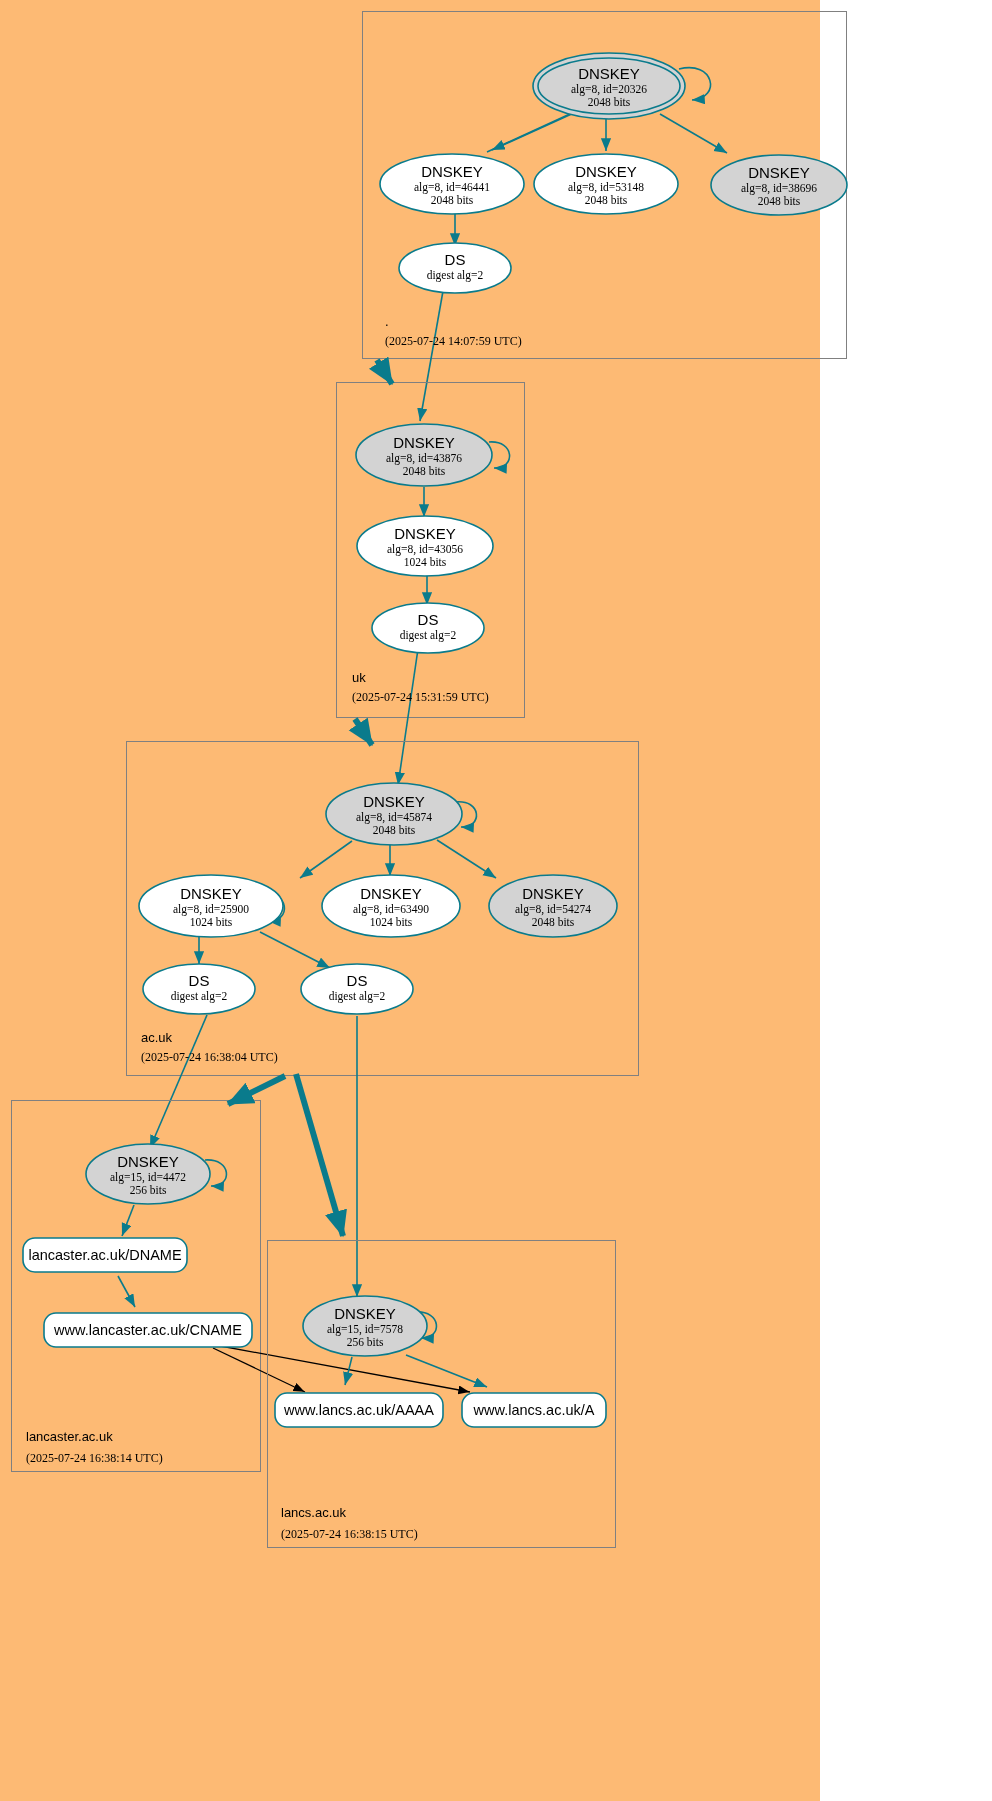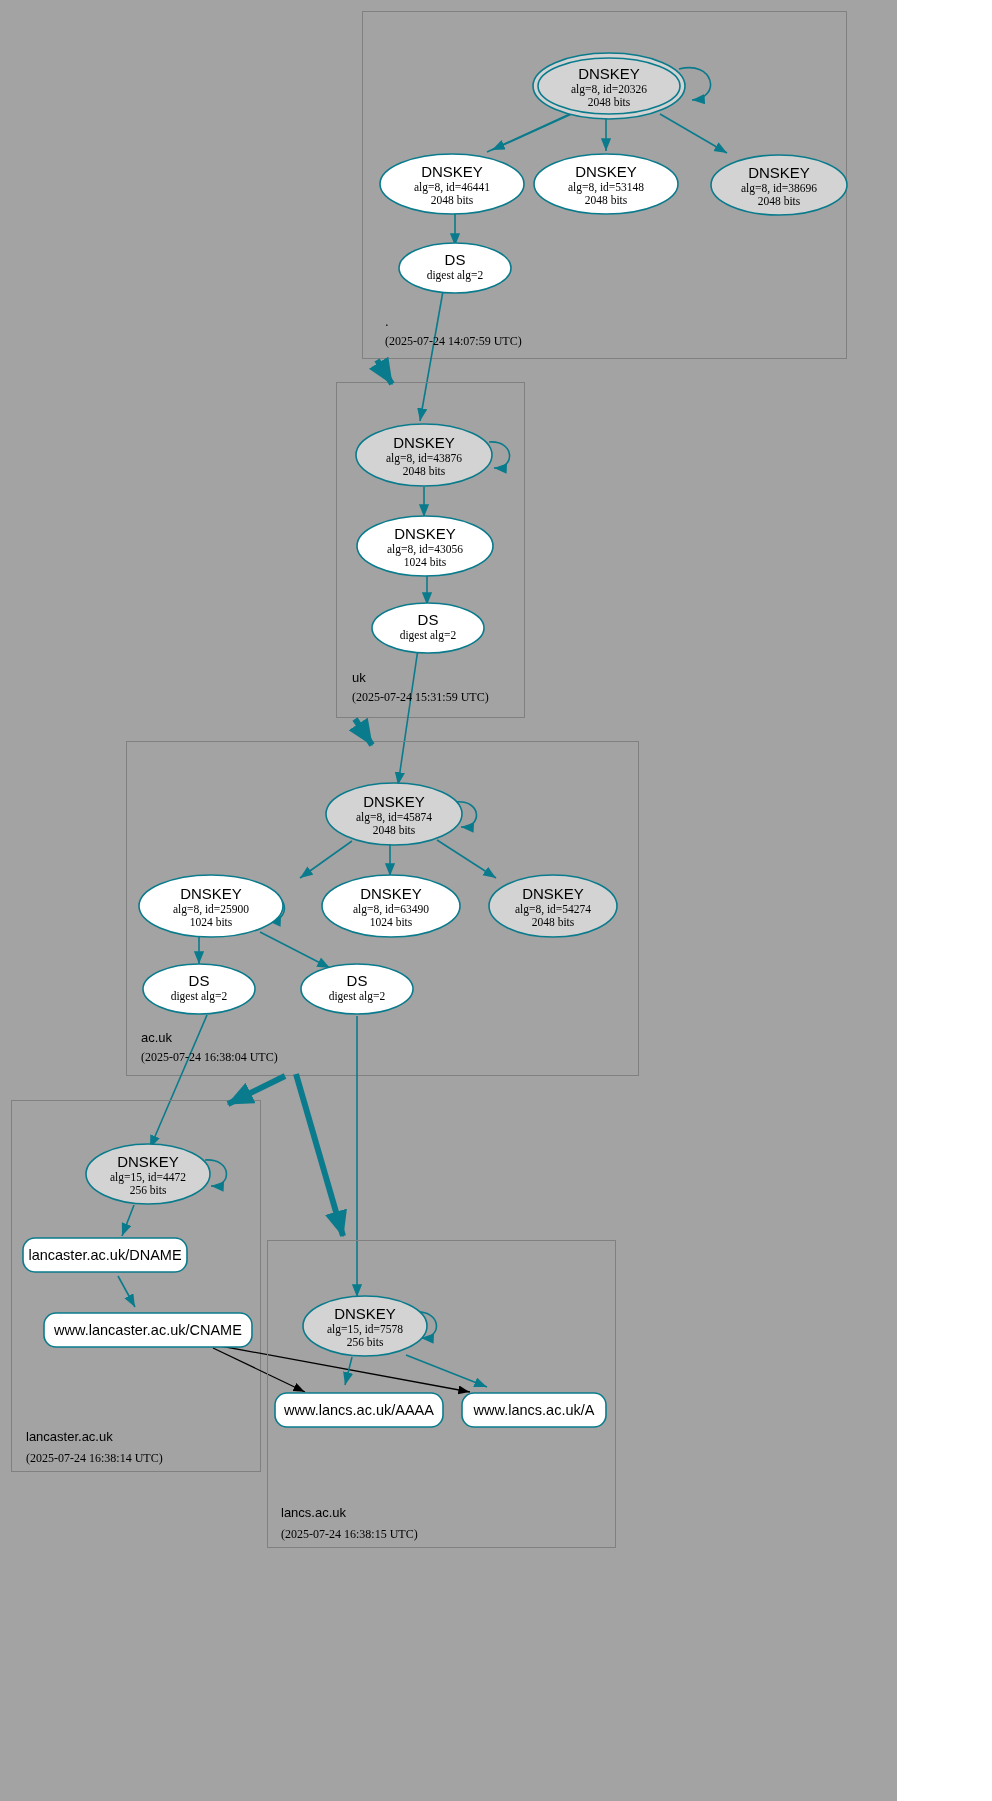--- a/index.html
+++ b/index.html
@@ -5,23 +5,23 @@
   html, body {
     margin: 0;
     padding: 0;
     background: #ffffff;
   }
   body {
     font-family: "Liberation Sans", sans-serif;
   }
   #canvas {
     position: relative;
-    width: 897px;
+    width: 820px;
     height: 1801px;
-    background: #a3a3a3;
+    background: #fdba74;
   }
   svg#diagram {
     display: block;
     width: 992px;
     height: 1801px;
   }
   .zone-box {
     fill: none;
     stroke: #808080;
     stroke-width: 1;

